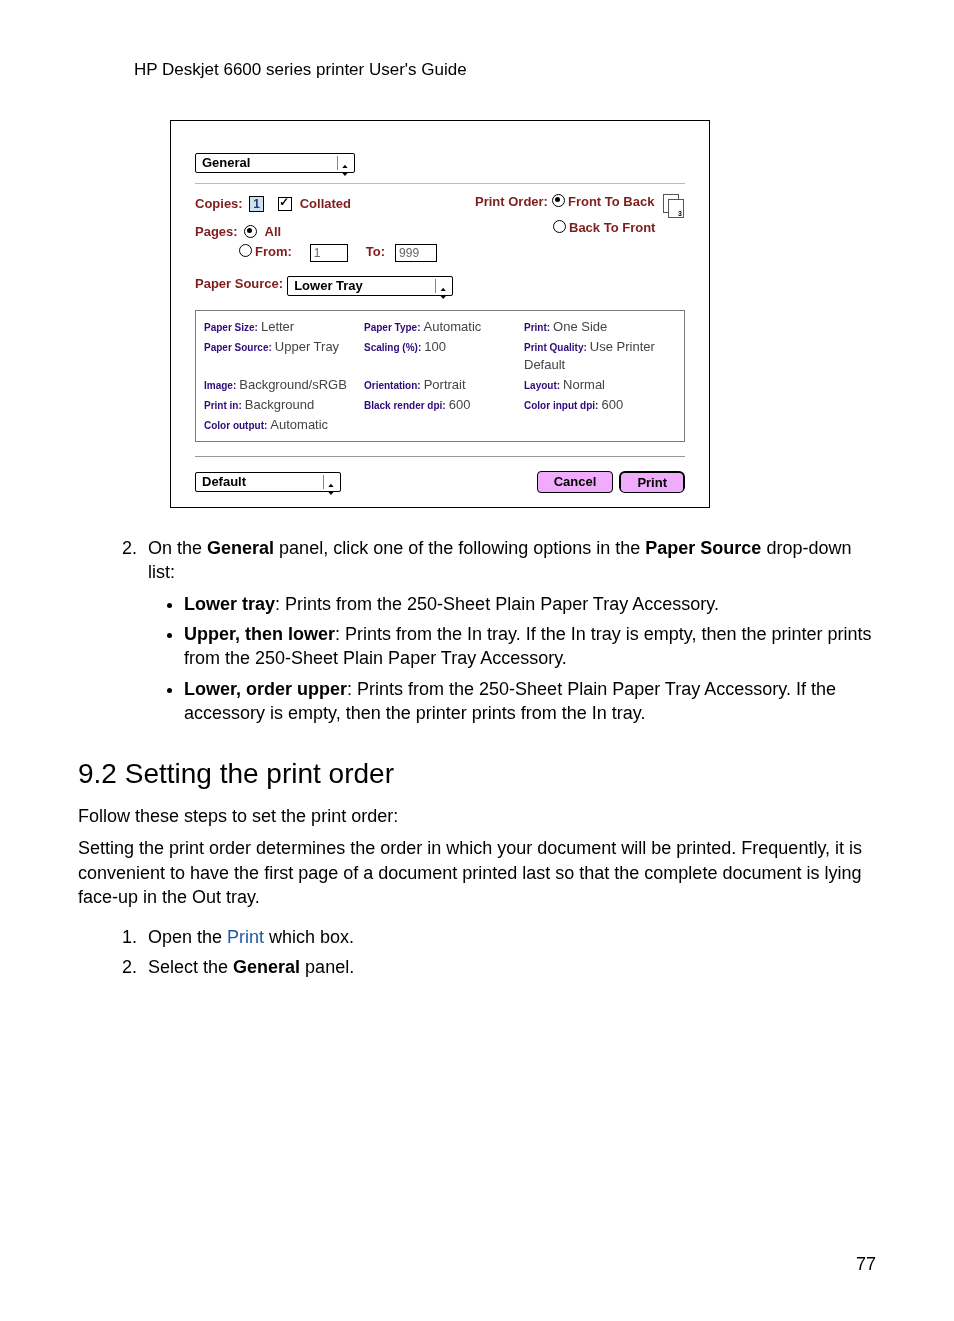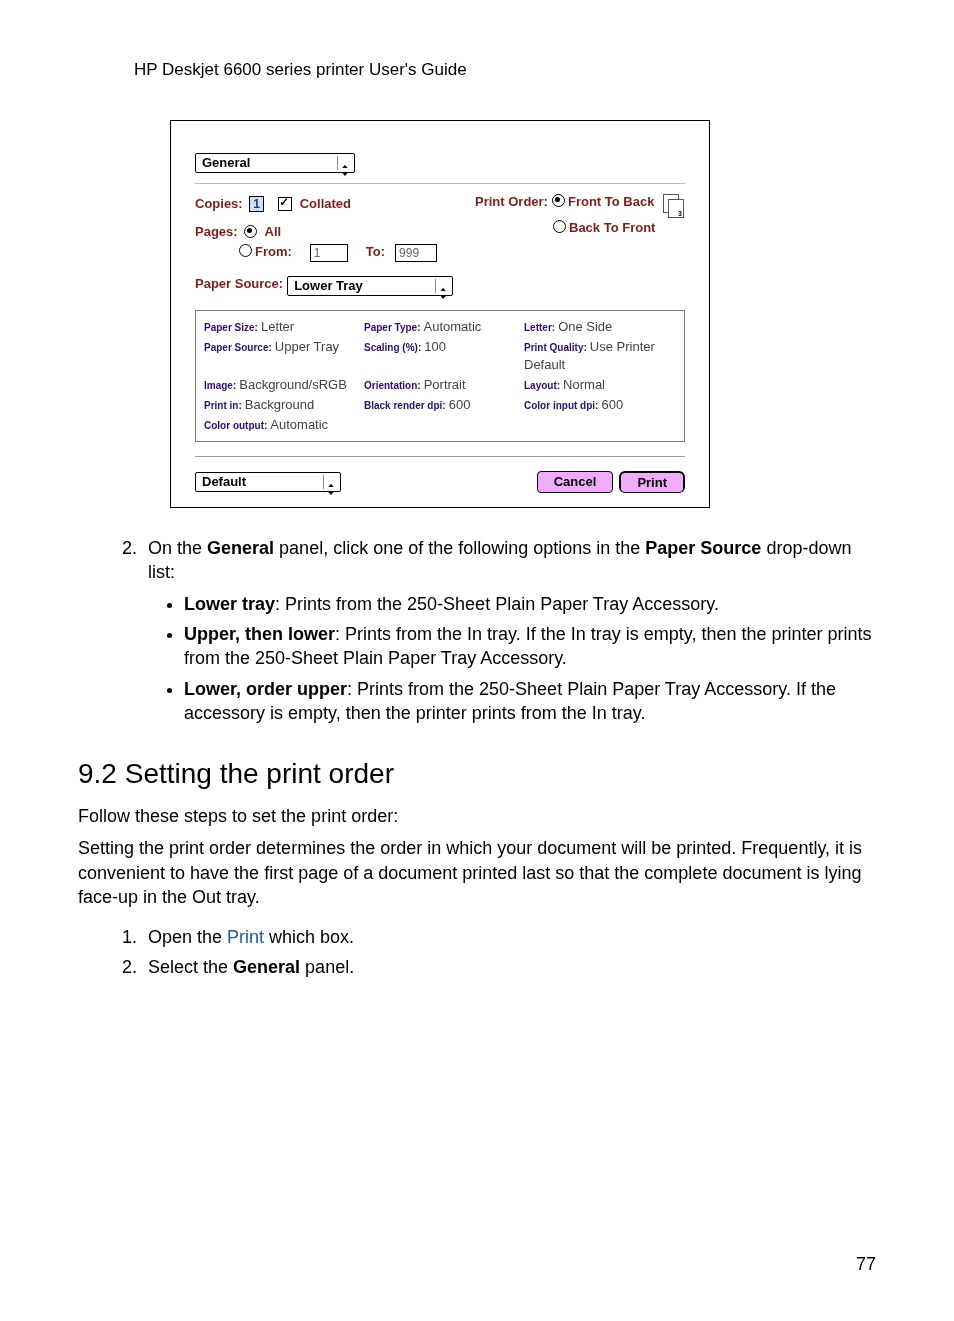--- a/index.html
+++ b/index.html
@@ -104,21 +104,21 @@
         <span class="blk" style="margin-right:4px">Paper Source:</span>
         <span class="sel" style="width:166px">
           <span>Lower Tray</span>
           <span class="arr"><span class="upd">▲<br>▼</span></span>
         </span>
       </div>
 
       <div class="sumbox">
         <div><span class="sumlbl">Paper Size:</span><span class="sumval">Letter</span></div>
         <div><span class="sumlbl">Paper Type:</span><span class="sumval">Automatic</span></div>
-        <div><span class="sumlbl">Letter:</span><span class="sumval">One Side</span></div>
+        <div><span class="sumlbl">Print:</span><span class="sumval">One Side</span></div>
 
         <div><span class="sumlbl">Paper Source:</span><span class="sumval">Upper Tray</span></div>
         <div><span class="sumlbl">Scaling (%):</span><span class="sumval">100</span></div>
         <div><span class="sumlbl">Print Quality:</span><span class="sumval">Use Printer Default</span></div>
 
         <div><span class="sumlbl">Image:</span><span class="sumval">Background/sRGB</span></div>
         <div><span class="sumlbl">Orientation:</span><span class="sumval">Portrait</span></div>
         <div><span class="sumlbl">Layout:</span><span class="sumval">Normal</span></div>
 
         <div><span class="sumlbl">Print in:</span><span class="sumval">Background</span></div>

